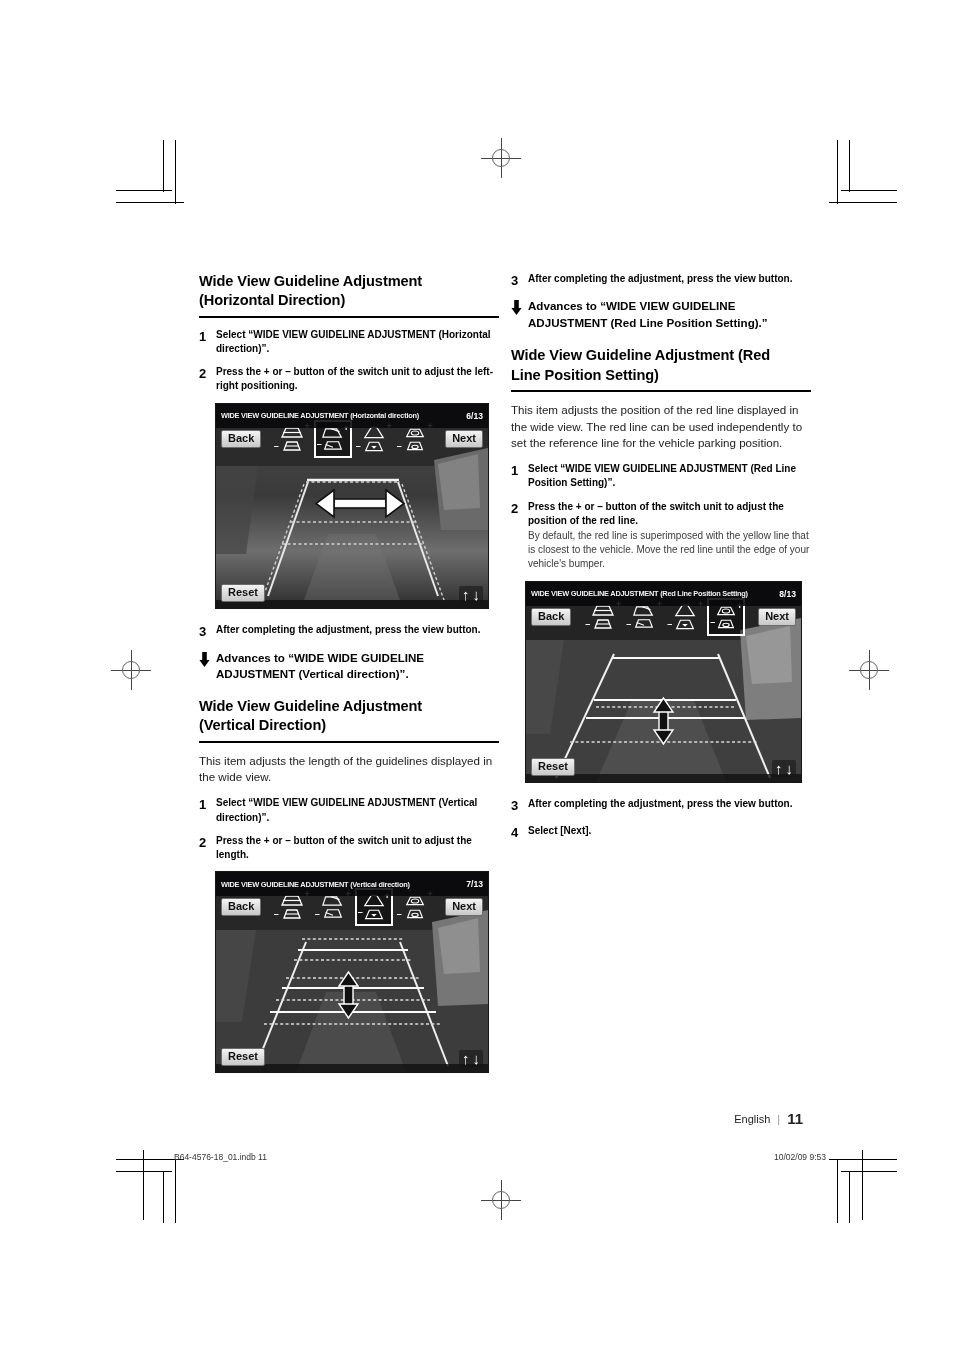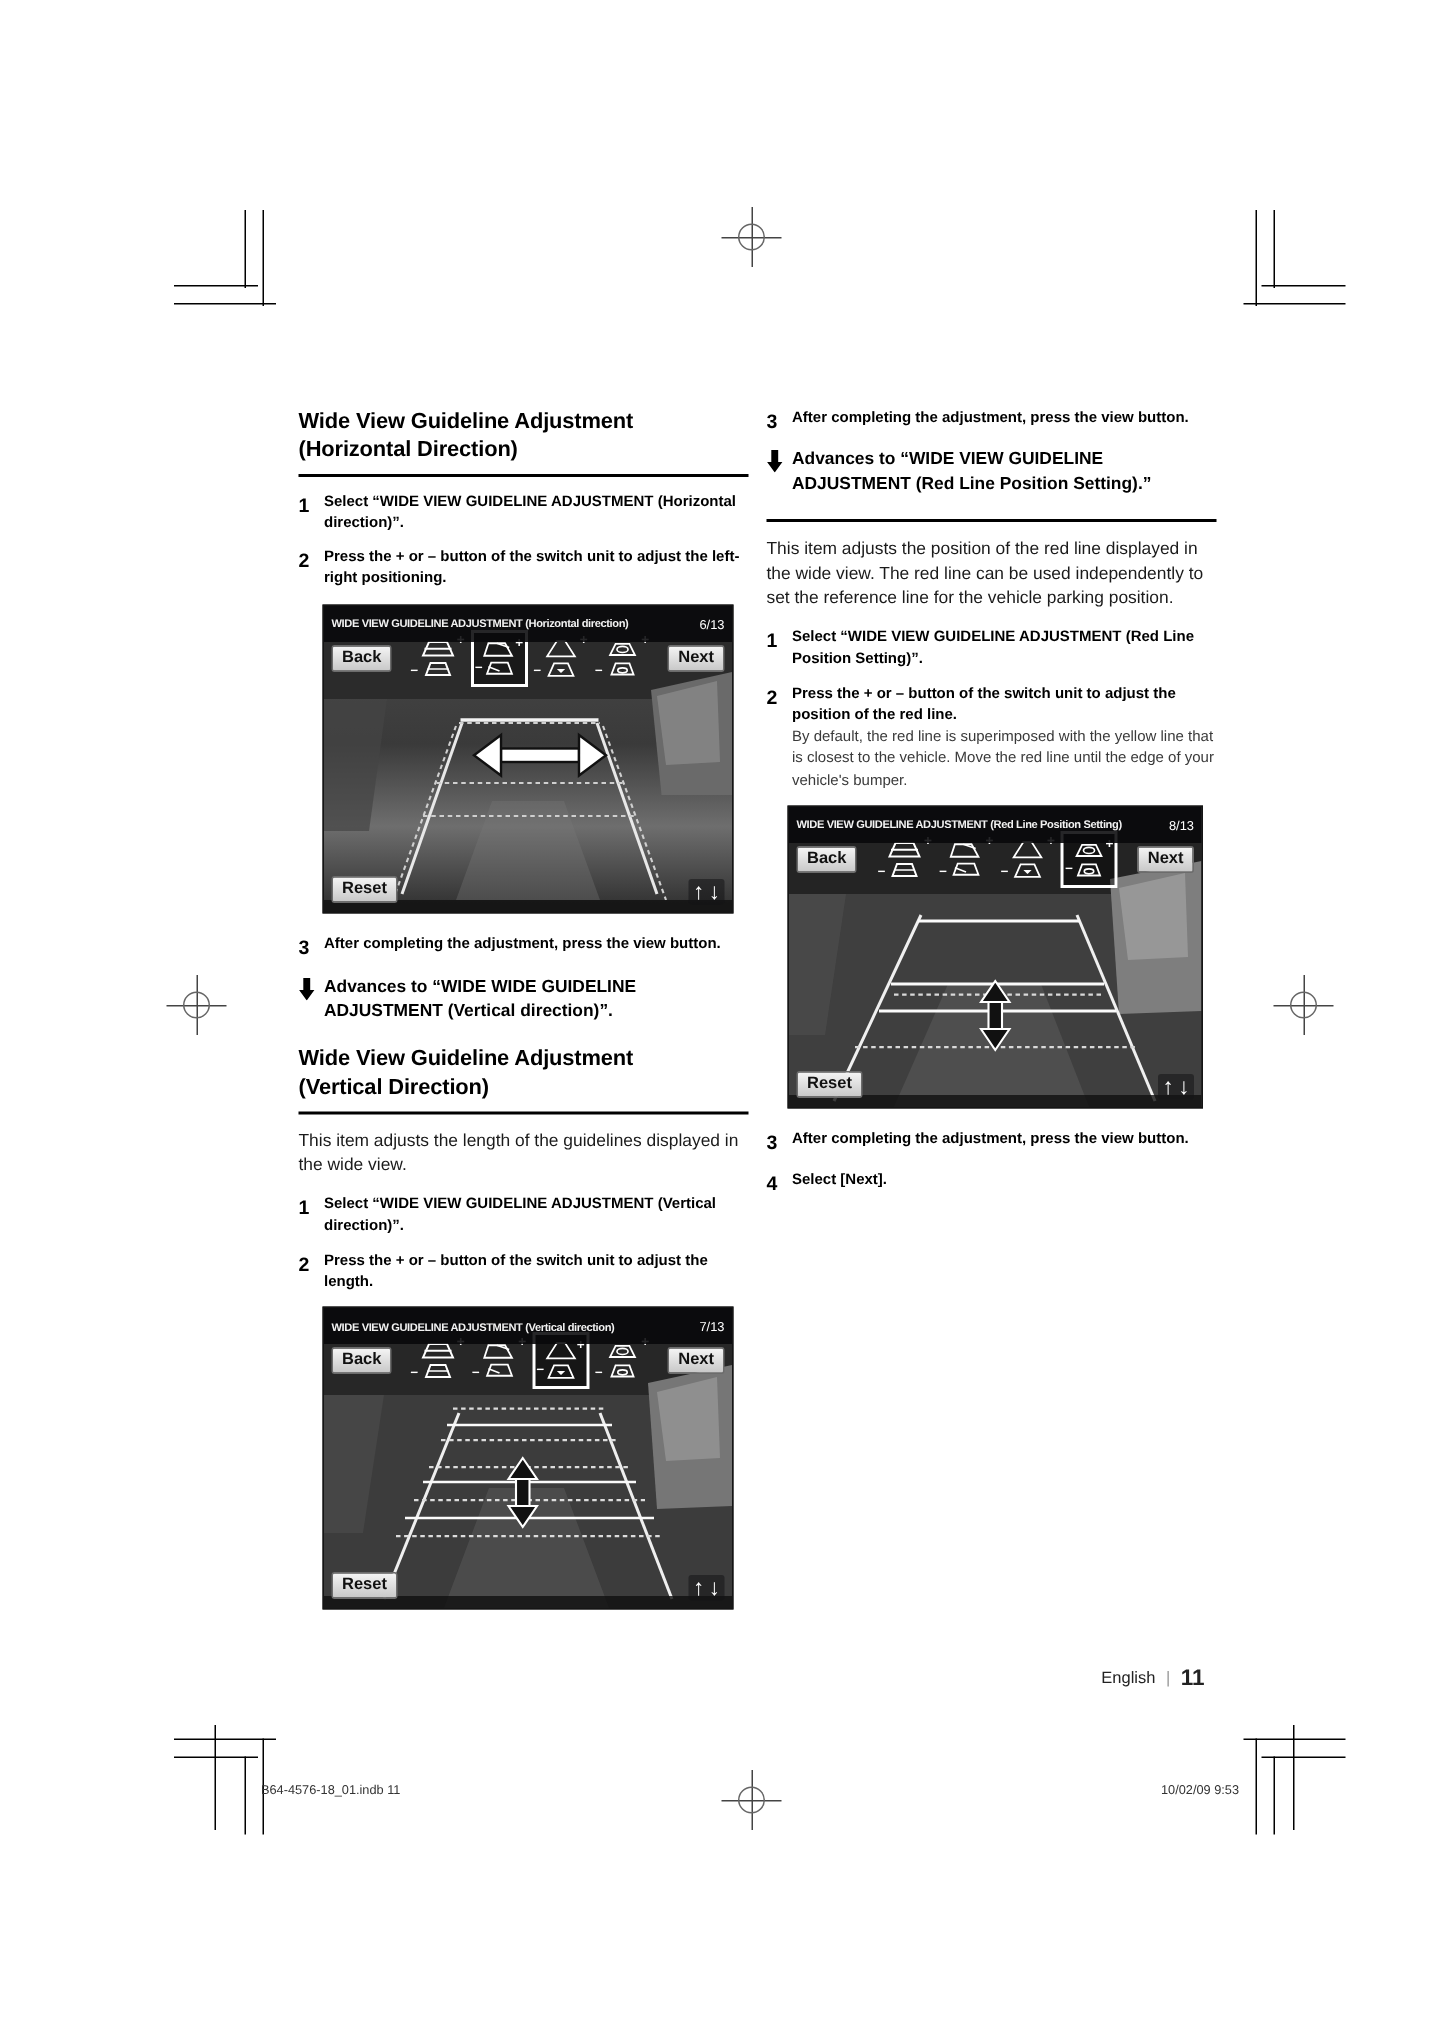--- a/index.html
+++ b/index.html
@@ -51,21 +51,21 @@
     position:absolute;left:0;top:0;right:0;height:15px;
     background:rgba(8,8,10,0.88);
     display:flex;align-items:center;justify-content:space-between;
     padding:12px 5px;box-sizing:border-box;z-index:6;
   }
   .shotTitle .t{
     font-size:7.4px;font-weight:bold;color:#f2f2f2;
     letter-spacing:-0.25px;white-space:nowrap;
   }
   .shotTitle .t em{font-style:normal;}
-  .shotTitle .pg{font-size:8.6px;font-weight:normal;color:#fff;}
+  .shotTitle .pg{font-size:8.6px;font-weight:bold;color:#fff;}
   .btnRow{
     position:absolute;left:0;right:0;top:15px;height:40px;z-index:5;
     display:flex;align-items:center;justify-content:space-between;
     padding:0 5px;box-sizing:border-box;
   }
   .pillBtn{
     background:linear-gradient(#f4f4f4,#c8c8c8);
     border:1px solid #6c6c6c;color:#111;
     font-size:11px;font-weight:bold;border-radius:2px;
     padding:2px 6px 3px;line-height:1;
@@ -92,21 +92,21 @@
   .scene{position:absolute;left:0;top:0;width:100%;height:100%;}
 
   
   .footerLine{
     position:absolute;right:175px;top:1110px;
     font-size:11px;color:#222;display:flex;align-items:center;gap:7px;
   }
   .footerLine .bar{color:#999;}
   .footerLine .pg{font-size:15px;font-weight:bold;}
   .printFoot{
-    position:absolute;top:1188px;font-size:8.5px;color:#333;
+    position:absolute;top:1152px;font-size:8.5px;color:#333;
   }
   .printFoot.l{left:150px;}
   .printFoot.r{right:152px;text-align:center;}
 </style>
 </head>
 <body>
 
 <div class="page">
 
   <div class="cropmark" style="left:92px;top:140px;">
@@ -412,20 +412,24 @@
     </div>
     <div class="adv" style="margin-bottom:15px;">
       <div class="arw">
         <svg class="arwglyph" viewBox="0 0 11 15">
             <path d="M3.2 0 H7.8 V8 H10.6 L5.5 15 L0.4 8 H3.2 Z" fill="#000"></path>
           </svg>
       </div>
       <div class="txt">Advances to “WIDE VIEW GUIDELINE ADJUSTMENT (Red Line Position Setting).”</div>
     </div>
 
+    <h2 class="sec">
+      <span>Wide View Guideline Adjustment (Red</span><br>
+      <span>Line Position Setting)</span>
+    </h2>
     <div class="rule"></div>
     <p class="body">This item adjusts the position of the red line displayed in the wide view. The red line can be used independently to set the reference line for the vehicle parking position.</p>
 
     <div class="step">
       <div class="num">1</div>
       <div class="txt">Select “WIDE VIEW GUIDELINE ADJUSTMENT (Red Line Position Setting)”.</div>
     </div>
     <div class="step">
       <div class="num">2</div>
       <div class="txt">

